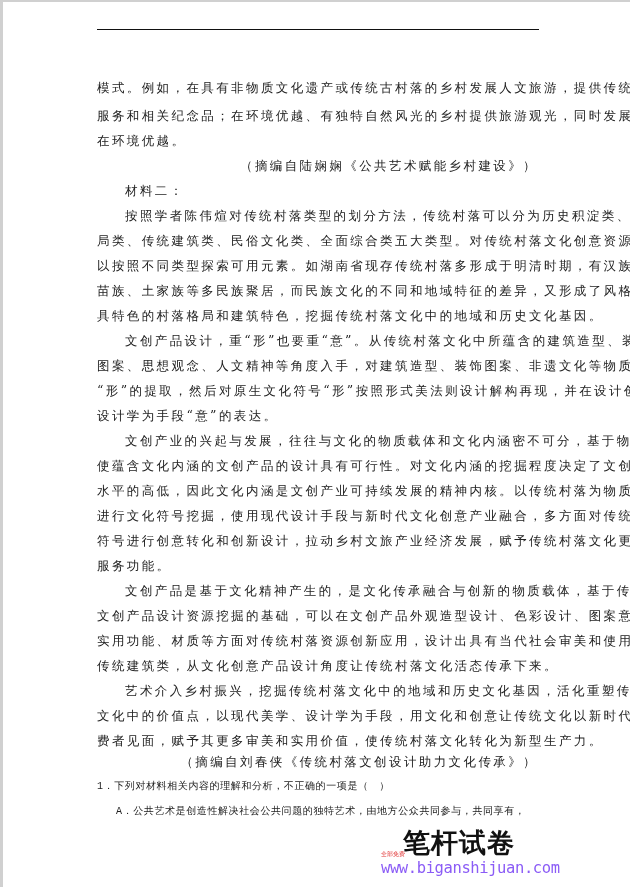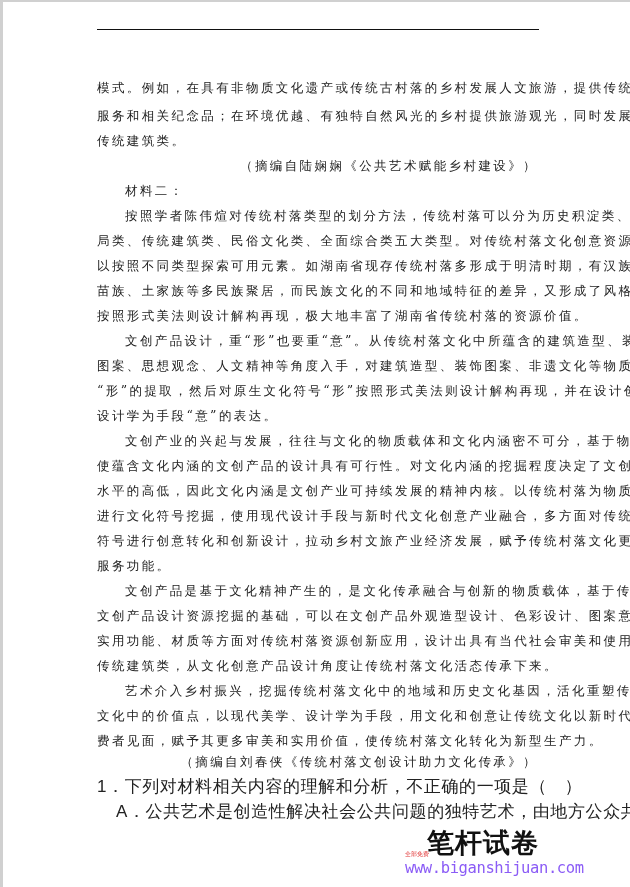--- a/index.html
+++ b/index.html
@@ -18,22 +18,22 @@
     position: absolute; left: 94px; top: 27px; width: 442px; height: 0;
     border-top: 1.5px solid #111;
   }
   .line {
     position: absolute; left: 94px; width: 444px;
     font-size: 12.5px; line-height: 16px; white-space: nowrap;
     letter-spacing: 2.4px;
   }
   .indent { left: 122px; width: 416px; }
   .right { left: auto; right: 92px; width: auto; text-align: right; }
-  .q { font-family: Liberation Sans, sans-serif; letter-spacing: 0.6px; font-size: 17px; }
-  .watermark { position: absolute; left: 378px; top: 826px; width: 200px; height: 56px; margin-left: 24px; }
+  .q { font-family: Liberation Mono, monospace; letter-spacing: 0.6px; font-size: 10px; }
+  .watermark { position: absolute; left: 378px; top: 826px; width: 200px; height: 56px; }
   .wm-title {
     position: absolute; left: 22px; top: 0px;
     font-family: "DejaVu Sans", sans-serif; font-size: 27px; font-weight: bold;
     color: #111; letter-spacing: 1px; line-height: 30px;
   }
   .wm-free {
     position: absolute; left: 0px; top: 22px;
     font-family: "DejaVu Sans", sans-serif; font-size: 6px; color: #e03030; line-height: 8px;
   }
   .wm-url {
@@ -43,31 +43,31 @@
   }
 </style>
 </head>
 <body>
 
 <div class="page">
   <div class="header-rule"></div>
 
   <div class="line" style="top:78px">模式。例如，在具有非物质文化遗产或传统古村落的乡村发展人文旅游，提供传统文化体验</div>
   <div class="line" style="top:106px">服务和相关纪念品；在环境优越、有独特自然风光的乡村提供旅游观光，同时发展民宿、生</div>
-  <div class="line" style="top:131px">传统建筑类。</div>
+  <div class="line" style="top:131px">在环境优越。</div>
 
   <div class="line right" style="top:156px">（摘编自陆娴娴《公共艺术赋能乡村建设》）</div>
 
   <div class="line indent" style="top:181px">材料二：</div>
 
   <div class="line indent" style="top:206px">按照学者陈伟煊对传统村落类型的划分方法，传统村落可以分为历史积淀类、村域格</div>
   <div class="line" style="top:231px">局类、传统建筑类、民俗文化类、全面综合类五大类型。对传统村落文化创意资源的挖掘可</div>
   <div class="line" style="top:256px">以按照不同类型探索可用元素。如湖南省现存传统村落多形成于明清时期，有汉族、瑶族、</div>
   <div class="line" style="top:281px">苗族、土家族等多民族聚居，而民族文化的不同和地域特征的差异，又形成了风格多样、各</div>
-  <div class="line" style="top:306px">按照形式美法则设计解构再现，极大地丰富了湖南省传统村落的资源价值。</div>
+  <div class="line" style="top:306px">具特色的村落格局和建筑特色，挖掘传统村落文化中的地域和历史文化基因。</div>
 
   <div class="line indent" style="top:331px">文创产品设计，重“形”也要重“意”。从传统村落文化中所蕴含的建筑造型、装饰</div>
   <div class="line" style="top:356px">图案、思想观念、人文精神等角度入手，对建筑造型、装饰图案、非遗文化等物质形态进行</div>
   <div class="line" style="top:381px">“形”的提取，然后对原生文化符号“形”按照形式美法则设计解构再现，并在设计创新后</div>
   <div class="line" style="top:406px">设计学为手段“意”的表达。</div>
 
   <div class="line indent" style="top:431px">文创产业的兴起与发展，往往与文化的物质载体和文化内涵密不可分，基于物质载体</div>
   <div class="line" style="top:456px">使蕴含文化内涵的文创产品的设计具有可行性。对文化内涵的挖掘程度决定了文创产品创意</div>
   <div class="line" style="top:481px">水平的高低，因此文化内涵是文创产业可持续发展的精神内核。以传统村落为物质文化载体</div>
   <div class="line" style="top:506px">进行文化符号挖掘，使用现代设计手段与新时代文化创意产业融合，多方面对传统村落文化</div>

